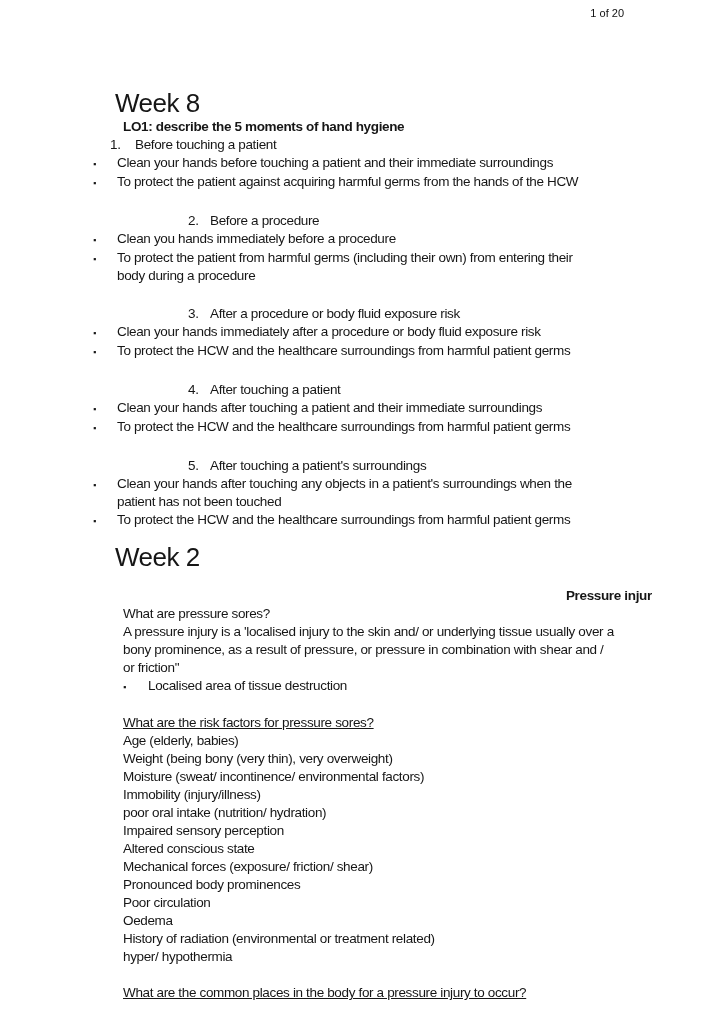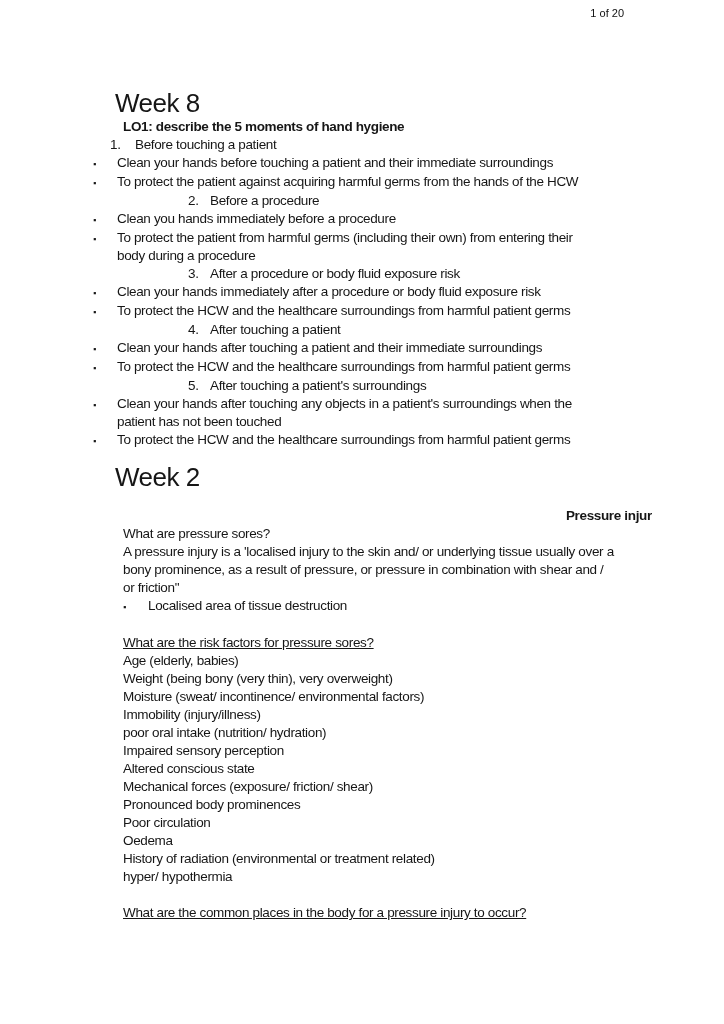--- a/index.html
+++ b/index.html
@@ -35,21 +35,21 @@
   }
   .h1.week2 { margin-top: 12px; }
   .line {
     font-size: 13.5px;
     line-height: 18px;
     letter-spacing: -0.35px;
   }
   .bold { font-weight: 700; }
   .plain { margin-left: 22px; padding-left: 8px; }
   .num1 { margin-left: 17px; }
-  .num2 { margin-left: 95px; }
+  .num2 { margin-left: 95px; margin-top: 20px; }
   .num1 .num { display:inline-block; width: 25px; }
   .num2 .num { display:inline-block; width: 22px; }
   .bullet { display: flex; align-items: baseline; }
   .bullet .marker {
     flex: 0 0 24px;
     width: 24px;
     font-size: 9px;
     line-height: 18px;
   }
   .bullet.indented { margin-left: 30px; }

